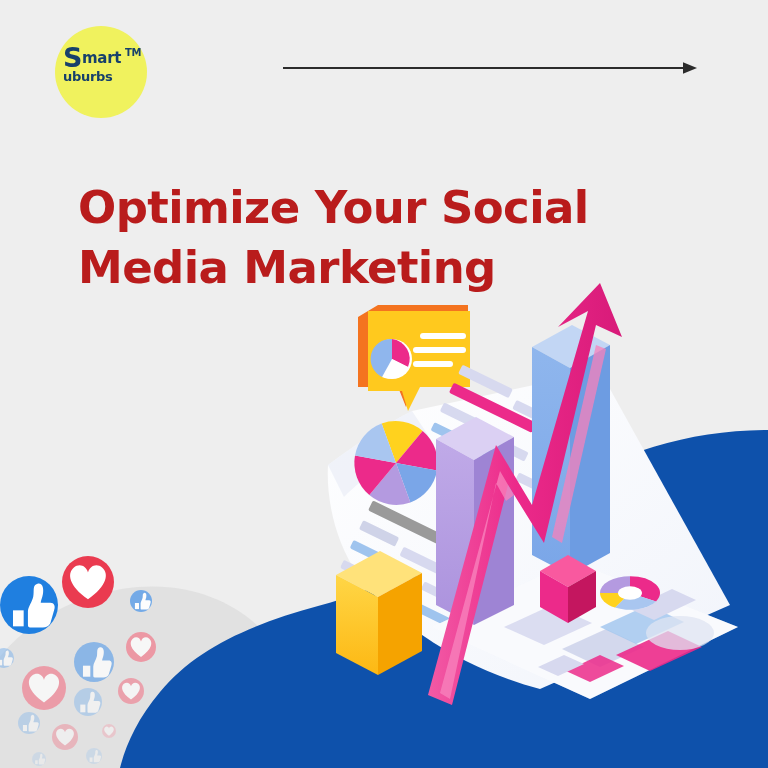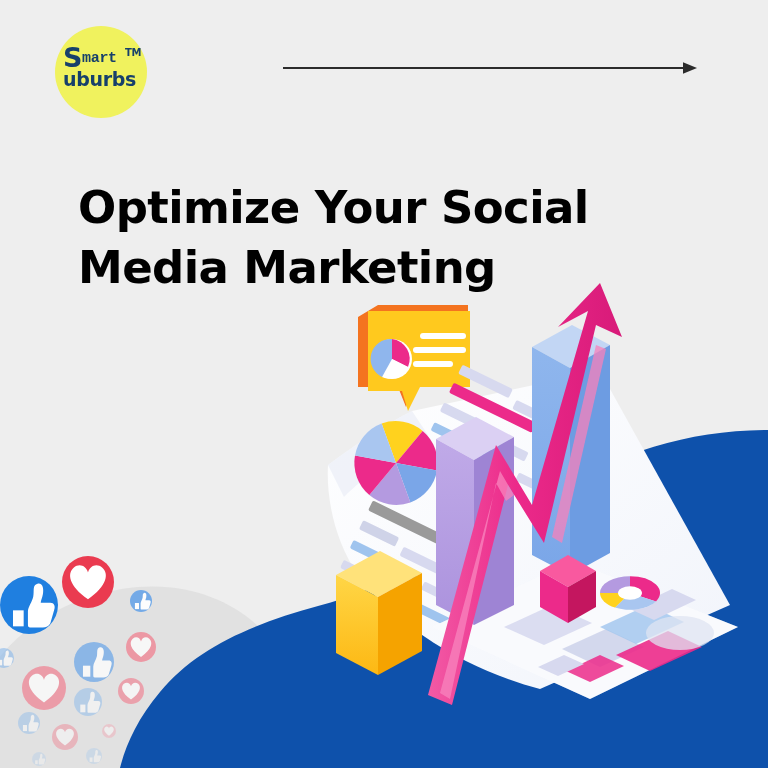--- a/index.html
+++ b/index.html
@@ -39,39 +39,39 @@
     font-weight:bold;
     line-height:1;
     letter-spacing:-0.3px;
   }
   .logo-big-s{
     position:absolute;left:0px;top:-5px;
     font-size:27px;font-weight:bold;line-height:1;
   }
   .logo-mart{
     position:absolute;left:19px;top:2px;
-    font-size:15px;font-weight:bold;line-height:1;font-family:Liberation Mono, monospace;
+    font-size:15px;font-weight:bold;line-height:1;
   }
   .logo-tm{
     position:absolute;left:62px;top:-1px;
     font-size:10px;font-weight:bold;line-height:1;
   }
   .logo-line2{
     position:absolute;left:0px;top:21px;
-    font-size:19px;font-weight:bold;line-height:1;white-space:nowrap;
+    font-size:13px;font-weight:bold;line-height:1;white-space:nowrap;
   }
 
   .rule-arrow{
     position:absolute;left:283px;top:60px;width:415px;height:16px;
   }
 
   
   .headline{
     position:absolute;left:78px;top:148px;width:620px;
-    color:#000000;
+    color:#b91c1c;
     font-family:"DejaVu Sans","Liberation Sans",sans-serif;
     font-size:45px;
     font-weight:bold;
     line-height:1.32;
     letter-spacing:-0.6px;
     white-space:pre-line;
   }
 
   
   .illustration{

